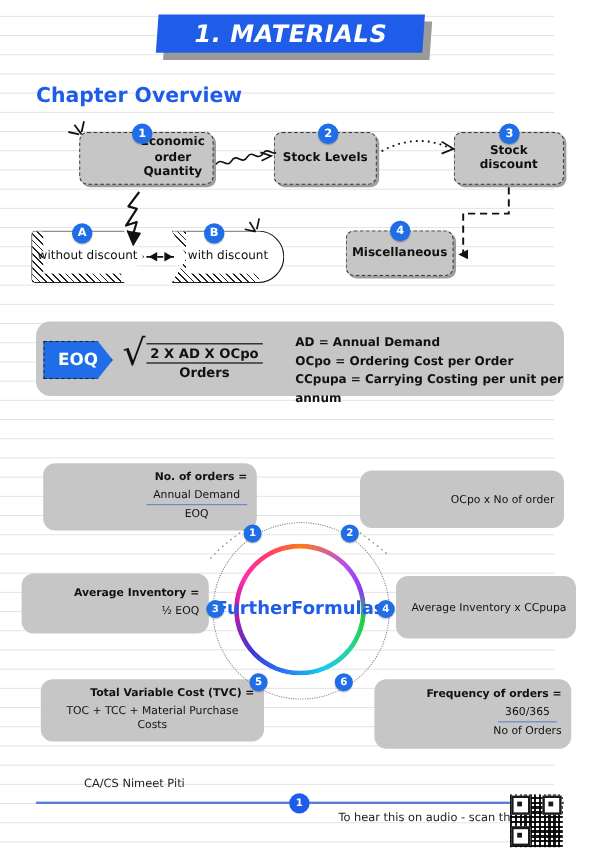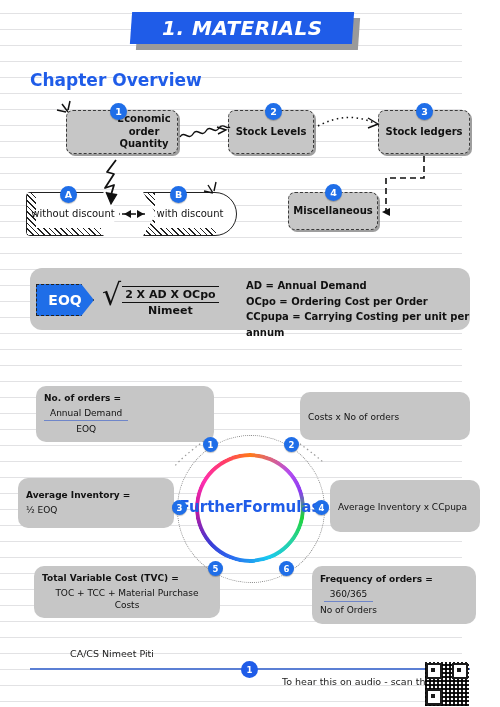--- a/index.html
+++ b/index.html
@@ -138,21 +138,21 @@
   .frac .den{padding:1px 3px 0;border-top:1.5px solid #111;}
   #eoq-legend{
     position:absolute;left:216px;top:10px;
     font-size:10px;line-height:1.55;color:#111;font-weight:600;
     font-family:"DejaVu Sans", sans-serif;
   }
 
   
   .fbox{
     position:absolute;background:#c6c6c6;border-radius:10px;
-    display:flex;flex-direction:column;align-items:flex-start;justify-content:center;
+    display:flex;flex-direction:column;align-items:flex-end;justify-content:center;
     text-align:center;color:#111;font-family:"DejaVu Sans", sans-serif;
     padding:6px 8px;box-sizing:border-box;
   }
   .fbox .ftitle{font-size:9px;font-weight:bold;line-height:1.3;}
   .fbox .fsub{font-size:9px;line-height:1.35;margin-top:3px;}
   .fbox .ffrac{margin-top:3px;font-size:9px;line-height:1.35;}
   .fbox .ffrac .n{padding:0 6px 1px;border-bottom:1.2px solid #6f86c9;}
   .fbox .ffrac .d{padding-top:2px;}
 
   #f-box-1{left:36px;top:386px;width:178px;height:56px;}
@@ -264,21 +264,21 @@
   <span>Economic order Quantity</span>
 </div>
 <div class="badge" style="left:110px;top:103px;">1</div>
 
 <div class="gbox" id="box-stock-levels">
   <span>Stock Levels</span>
 </div>
 <div class="badge" style="left:265px;top:103px;">2</div>
 
 <div class="gbox" id="box-stock-ledgers">
-  <span>Stock ledgers</span>
+  <span>Stock discount</span>
 </div>
 <div class="badge" style="left:416px;top:103px;">3</div>
 
 <div class="gbox" id="box-misc">
   <span>Miscellaneous</span>
 </div>
 <div class="badge" style="left:325px;top:184px;">4</div>
 
 <div class="scroll" id="scroll-a">
   <span class="hatch-l"></span>
@@ -293,21 +293,21 @@
   <span class="scroll-label">with discount</span>
 </div>
 <div class="badge" style="left:170px;top:186px;">B</div>
 
 <div class="layer" id="eoq-strip">
   <div id="eoq-tag">EOQ</div>
   <div id="eoq-math">
     <span class="radical">√</span>
     <span class="frac">
       <span class="num" style="display:block;">2 X AD X OCpo</span>
-      <span class="den" style="display:block;">Nimeet</span>
+      <span class="den" style="display:block;">Orders</span>
     </span>
   </div>
   <div id="eoq-legend">
     <div>AD = Annual Demand</div>
     <div>OCpo = Ordering Cost per Order</div>
     <div>CCpupa = Carrying Costing per unit per annum</div>
   </div>
 </div>
 
 <div id="dotted-ring"></div>
@@ -320,21 +320,21 @@
 <div class="fbox" id="f-box-1">
   <span class="ftitle">No. of orders =</span>
   <span class="ffrac">
     <span class="n" style="display:inline-block;">Annual Demand</span>
     <span class="d" style="display:block;">EOQ</span>
   </span>
 </div>
 <div class="badge small" style="left:203px;top:437px;">1</div>
 
 <div class="fbox" id="f-box-2">
-  <span class="fsub">Costs x No of orders</span>
+  <span class="fsub">OCpo x No of order</span>
 </div>
 <div class="badge small" style="left:284px;top:437px;">2</div>
 
 <div class="fbox" id="f-box-3">
   <span class="ftitle">Average Inventory =</span>
   <span class="fsub">½ EOQ</span>
 </div>
 <div class="badge small" style="left:172px;top:500px;">3</div>
 
 <div class="fbox" id="f-box-4">

